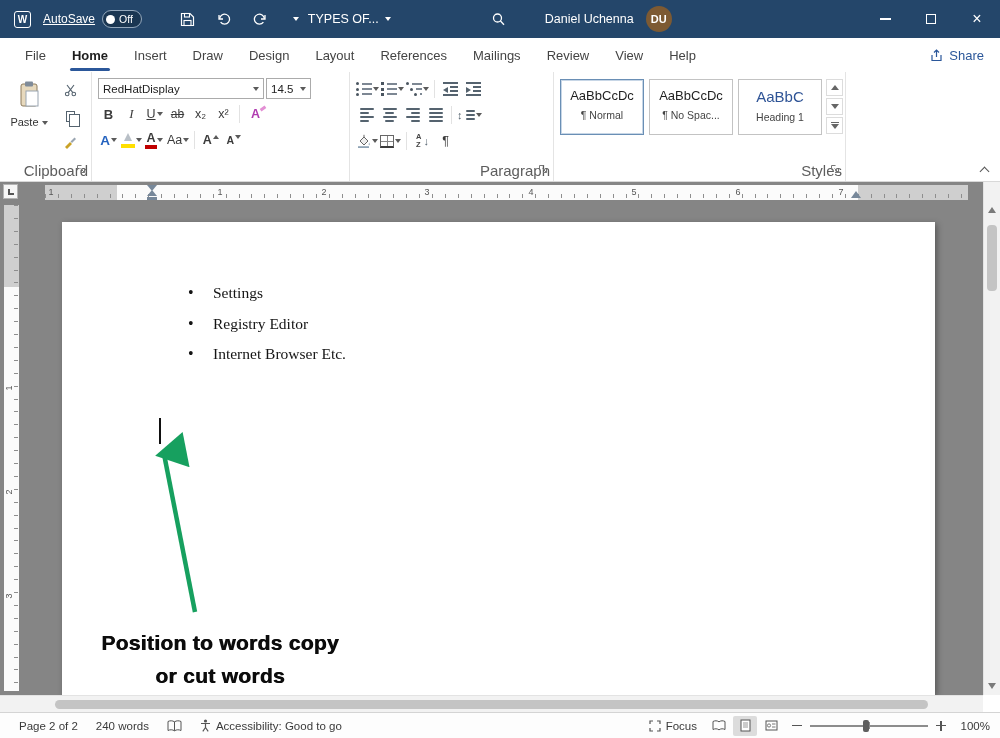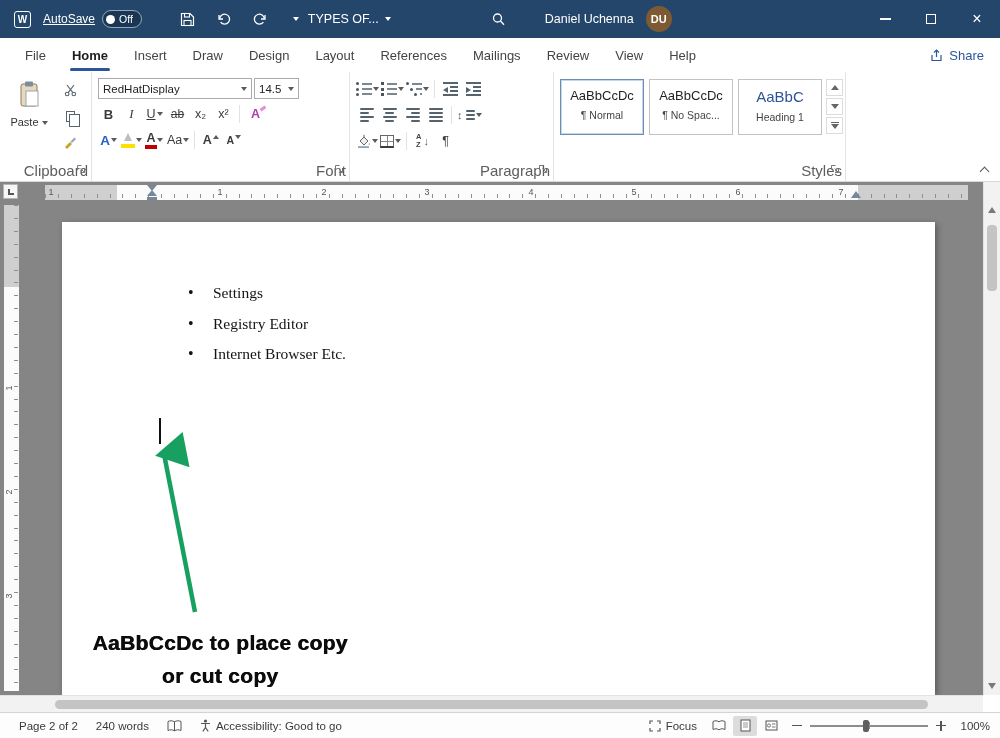--- a/index.html
+++ b/index.html
@@ -62,21 +62,21 @@
   .sib { width:26px; height:22px; display:inline-flex; align-items:center; justify-content:center; cursor:pointer; }
   .copy-ic { position:relative; width:9px; height:11px; border:1.2px solid #55636f; background:#fff; display:inline-block; }
   .copy-ic::after { content:""; position:absolute; left:2.5px; top:2.5px; width:9px; height:11px;
                     border:1.2px solid #55636f; background:#fff; }
 
   .frow { display:flex; align-items:center; gap:2px; height:26px; }
   .frow.r1 { height:25px; }
   .combo { border:1px solid #ababab; height:21px; display:flex; align-items:center; gap:4px; padding:0 4px;
            font-size:11.5px; color:#222; background:#fff; cursor:pointer; }
   .combo .cv { margin-left:auto; }
-  .c-family { width:154px;gap:35px; } .c-size { width:45px; }
+  .c-family { width:166px;gap:35px; } .c-size { width:45px; }
   .ib { min-width:21px; height:21px; display:inline-flex; align-items:center; justify-content:center;
         font-size:12.5px; color:#3b3b3b; cursor:pointer; border-radius:2px; gap:1px; }
   .b-bold { font-weight:bold; font-size:13px; }
   .b-ital { font-family:"Liberation Serif", serif; font-style:italic; font-size:13px; }
   .b-und  { text-decoration:underline; }
   .b-strk { text-decoration:line-through; font-size:12px; }
   .b-clear { color:#b03ab0; font-weight:bold; position:relative; }
   .b-clear::after { content:""; position:absolute; right:0; top:3px; width:6px; height:3px; background:#e38fd4; transform:rotate(-35deg); }
   .b-eff { color:#2563bf; font-weight:bold; font-size:13.5px; }
   .fc { font-weight:bold; position:relative; line-height:1; padding-bottom:4px; }
@@ -369,29 +369,20 @@
           <span class="ib gf">
               <span>A</span>
               <i class="cu"></i>
             </span>
           <span class="ib gf b-small">
               <span>A</span>
               <i class="cv"></i>
             </span>
         </div>
       </div>
-      <div class="gfoot">
-        <span>Font</span>
-        <span class="launcher">
-          <svg width="10" height="10" viewBox="0 0 10 10">
-              <path d="M1.5 1.5 H5.5 M1.5 1.5 V5.5" stroke="#777" fill="none"></path>
-              <path d="M4.5 4.5 L8.5 8.5 M8.5 5 V8.5 H5" stroke="#777" fill="none"></path>
-            </svg>
-        </span>
-      </div>
     </div>
 
     <div class="group g-para">
       <div class="gbody">
         <div class="frow">
           <span class="ib">
               <span class="lst">
                 <em>
                   <b></b>
                   <s></s>
@@ -627,22 +618,22 @@
       <div class="cursor"></div>
       <svg class="arrow-svg" viewBox="0 0 60 180">
         <defs>
           <marker id="ah" markerWidth="8" markerHeight="8" refX="4" refY="2" orient="auto">
             <path d="M0 7 L4 0 L8 7 Z" fill="#17a05f"></path>
           </marker>
         </defs>
         <line x1="43" y1="170" x2="12" y2="12" stroke="#17a05f" stroke-width="4.5" marker-end="url(#ah)"></line>
       </svg>
       <div class="annot">
-        <div>AaBbCcDc to place copy</div>
-        <div>or cut copy</div>
+        <div>Position to words copy</div>
+        <div>or cut words</div>
       </div>
     </div>
   </div>
 
   <div class="corner"></div>
   <div class="vscroll">
     <i class="sb-ar up"></i>
     <div class="thumb"></div>
     <i class="sb-ar down"></i>
   </div>

